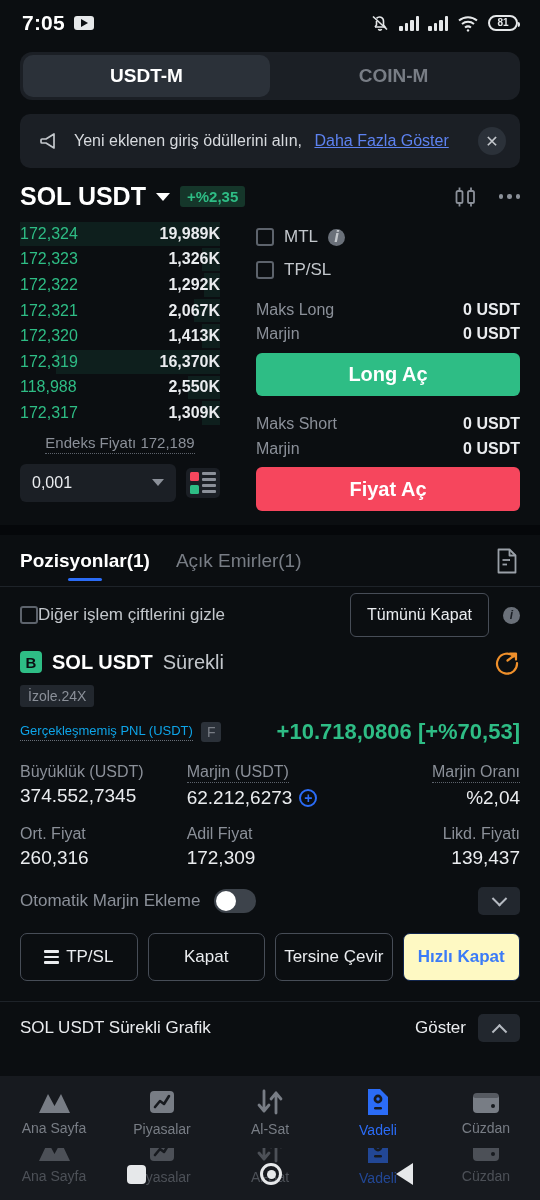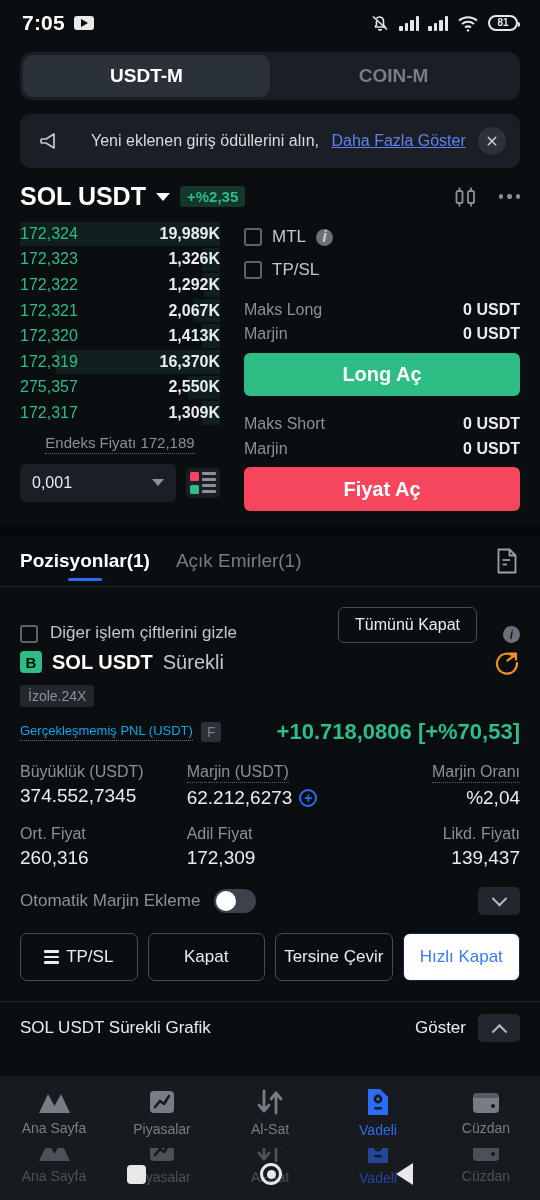--- a/index.html
+++ b/index.html
@@ -43,40 +43,40 @@
          line-height: 42px; border-radius: 10px; color: #787d85; }
   .seg > div.active { background: #2b3139; color: #ffffff; }
 
   
   .banner-wrap { padding: 14px 20px 0; }
   .banner { background: #1b1f25; border-radius: 10px; height: 54px;
             display: flex; align-items: center; padding: 0 14px 0 18px; gap: 12px; }
   .mega { width: 24px; height: 20px; position: relative; flex: none; }
   .mega svg { display: block; }
   .banner-txt { flex: 1; font-size: 16px; color: #d7dade; white-space: nowrap;
-            overflow: hidden; margin-left: 17px; }
+            overflow: hidden; }
   .banner-link { color: #5d82f0; text-decoration: underline; margin-left: 8px; }
   .banner-x { width: 28px; height: 28px; border-radius: 50%; background: #2b3139;
             display: flex; align-items: center; justify-content: center;
             color: #c3c7cc; font-size: 16px; flex: none; }
 
   
   .pair { display: flex; align-items: center; padding: 14px 20px 10px; gap: 10px; }
   .pair-name { font-size: 25px; font-weight: 700; color: #fff; }
   .caret-d { width: 0; height: 0; border-left: 7px solid transparent;
              border-right: 7px solid transparent; border-top: 8px solid #ffffff; }
   .chg { background: #15362a; color: #2ebd85; font-size: 15px; font-weight: 600;
          padding: 2px 7px; border-radius: 3px; }
   .pair-sp { flex: 1; }
   .pair-ico { display: flex; align-items: center; gap: 20px; color: #8b9099; }
   .dots3 { display: flex; gap: 4px; }
   .dots3 i { width: 4.5px; height: 4.5px; border-radius: 50%; background: #8b9099; }
 
   
-  .trade { display: flex; padding: 0 20px; gap: 0; height: 290px; }
+  .trade { display: flex; padding: 0 20px; gap: 12px; height: 290px; }
   .book { width: 200px; position: relative; }
   .book-rows { position: relative; }
   .row { display: flex; justify-content: space-between; align-items: center;
          height: 25.6px; font-size: 16px; position: relative; }
   .row .bar { position: absolute; right: 0; top: 1px; bottom: 1px;
          background: rgba(46,189,133,0.10); }
   .row .p { color: #2ebd85; position: relative; z-index: 1; }
   .row .q { color: #eaecef; font-weight: 600; position: relative; z-index: 1; }
   .index { text-align: center; font-size: 15px; color: #8b9099; margin-top: 8px;
          border-bottom: 1px dotted #5d636c; display: inline-block; padding-bottom: 2px;
@@ -120,24 +120,24 @@
           border-bottom: 1px solid #1e2329; }
   .tab { font-size: 19px; color: #787d85; position: relative; height: 52px;
           display: flex; align-items: center; }
   .tab.active { color: #fff; font-weight: 700; }
   .tab.active::after { content: ""; position: absolute; bottom: 6px; left: 50%;
           transform: translateX(-50%); width: 34px; height: 3px; background: #2b6cf6;
           border-radius: 2px; }
   .tabs .sp { flex: 1; }
 
   
-  .hide-row { display: flex; align-items: flex-end; padding: 0 20px; height: 56px; gap: 12px; }
+  .hide-row { display: flex; align-items: center; padding: 0 20px; height: 56px; }
   .hide-row .lbl { font-size: 17px; color: #c3c7cc; }
   .hide-row .sp { flex: 1; }
-  .btn-out { border: 1px solid #474d57; border-radius: 6px; height: 36px; padding: 0 16px;
+  .btn-out { border: 1px solid #474d57; border-radius: 6px; height: 44px; padding: 0 16px;
           display: flex; align-items: center; font-size: 16px; color: #eaecef; }
 
   
   .pos { padding: 0 20px; }
   .pos-head { display: flex; align-items: center; gap: 10px; height: 38px; }
   .bbadge { width: 22px; height: 22px; border-radius: 4px; background: #2ebd85;
           color: #0b0e11; font-size: 15px; font-weight: 700; display: flex;
           align-items: center; justify-content: center; }
   .pos-pair { font-size: 20px; font-weight: 700; color: #fff; }
   .pos-kind { font-size: 20px; color: #c3c7cc; }
@@ -176,21 +176,21 @@
   .chev-btn { width: 42px; height: 28px; background: #22272e; border-radius: 5px;
           display: flex; align-items: center; justify-content: center; }
   .chev { width: 11px; height: 11px; border-right: 2px solid #b5bac1;
           border-bottom: 2px solid #b5bac1; transform: rotate(45deg) translate(-2px,-2px); }
   .chev.up { transform: rotate(-135deg) translate(-3px,-3px); }
 
   .btn-row { display: flex; gap: 10px; margin-top: 18px; }
   .b { flex: 1; height: 48px; border-radius: 7px; border: 1px solid #474d57;
        display: flex; align-items: center; justify-content: center; gap: 7px;
        font-size: 17px; color: #eaecef; }
-  .b.primary { background: #ffffff; border-color: #12264f; color: #3b7bf7; }
+  .b.primary { background: #fef9c3; border-color: #12264f; color: #3b7bf7; font-weight: bold; }
   .listico { display: flex; flex-direction: column; gap: 3px; }
   .listico i { width: 15px; height: 2.5px; background: #eaecef; border-radius: 1px; }
 
   
   .chart-bar { margin-top: 20px; border-top: 1px solid #1e2329; height: 52px;
        display: flex; align-items: center; padding: 0 20px; }
   .chart-bar .t { font-size: 17px; color: #eaecef; }
   .chart-bar .sp { flex: 1; }
   .chart-bar .g { font-size: 17px; color: #eaecef; margin-right: 12px; }
 
@@ -334,21 +334,21 @@
             <span class="p">172,320</span>
             <span class="q">1,413K</span>
           </div>
           <div class="row">
             <span class="bar" style="width:82%"></span>
             <span class="p">172,319</span>
             <span class="q">16,370K</span>
           </div>
           <div class="row">
             <span class="bar" style="width:16%"></span>
-            <span class="p">275,357</span>
+            <span class="p">118,988</span>
             <span class="q">2,550K</span>
           </div>
           <div class="row">
             <span class="bar" style="width:9%"></span>
             <span class="p">172,317</span>
             <span class="q">1,309K</span>
           </div>
         </div>
       <div style="text-align:center">
         <div class="index" style="margin-left:0">Endeks Fiyatı 172,189</div>

